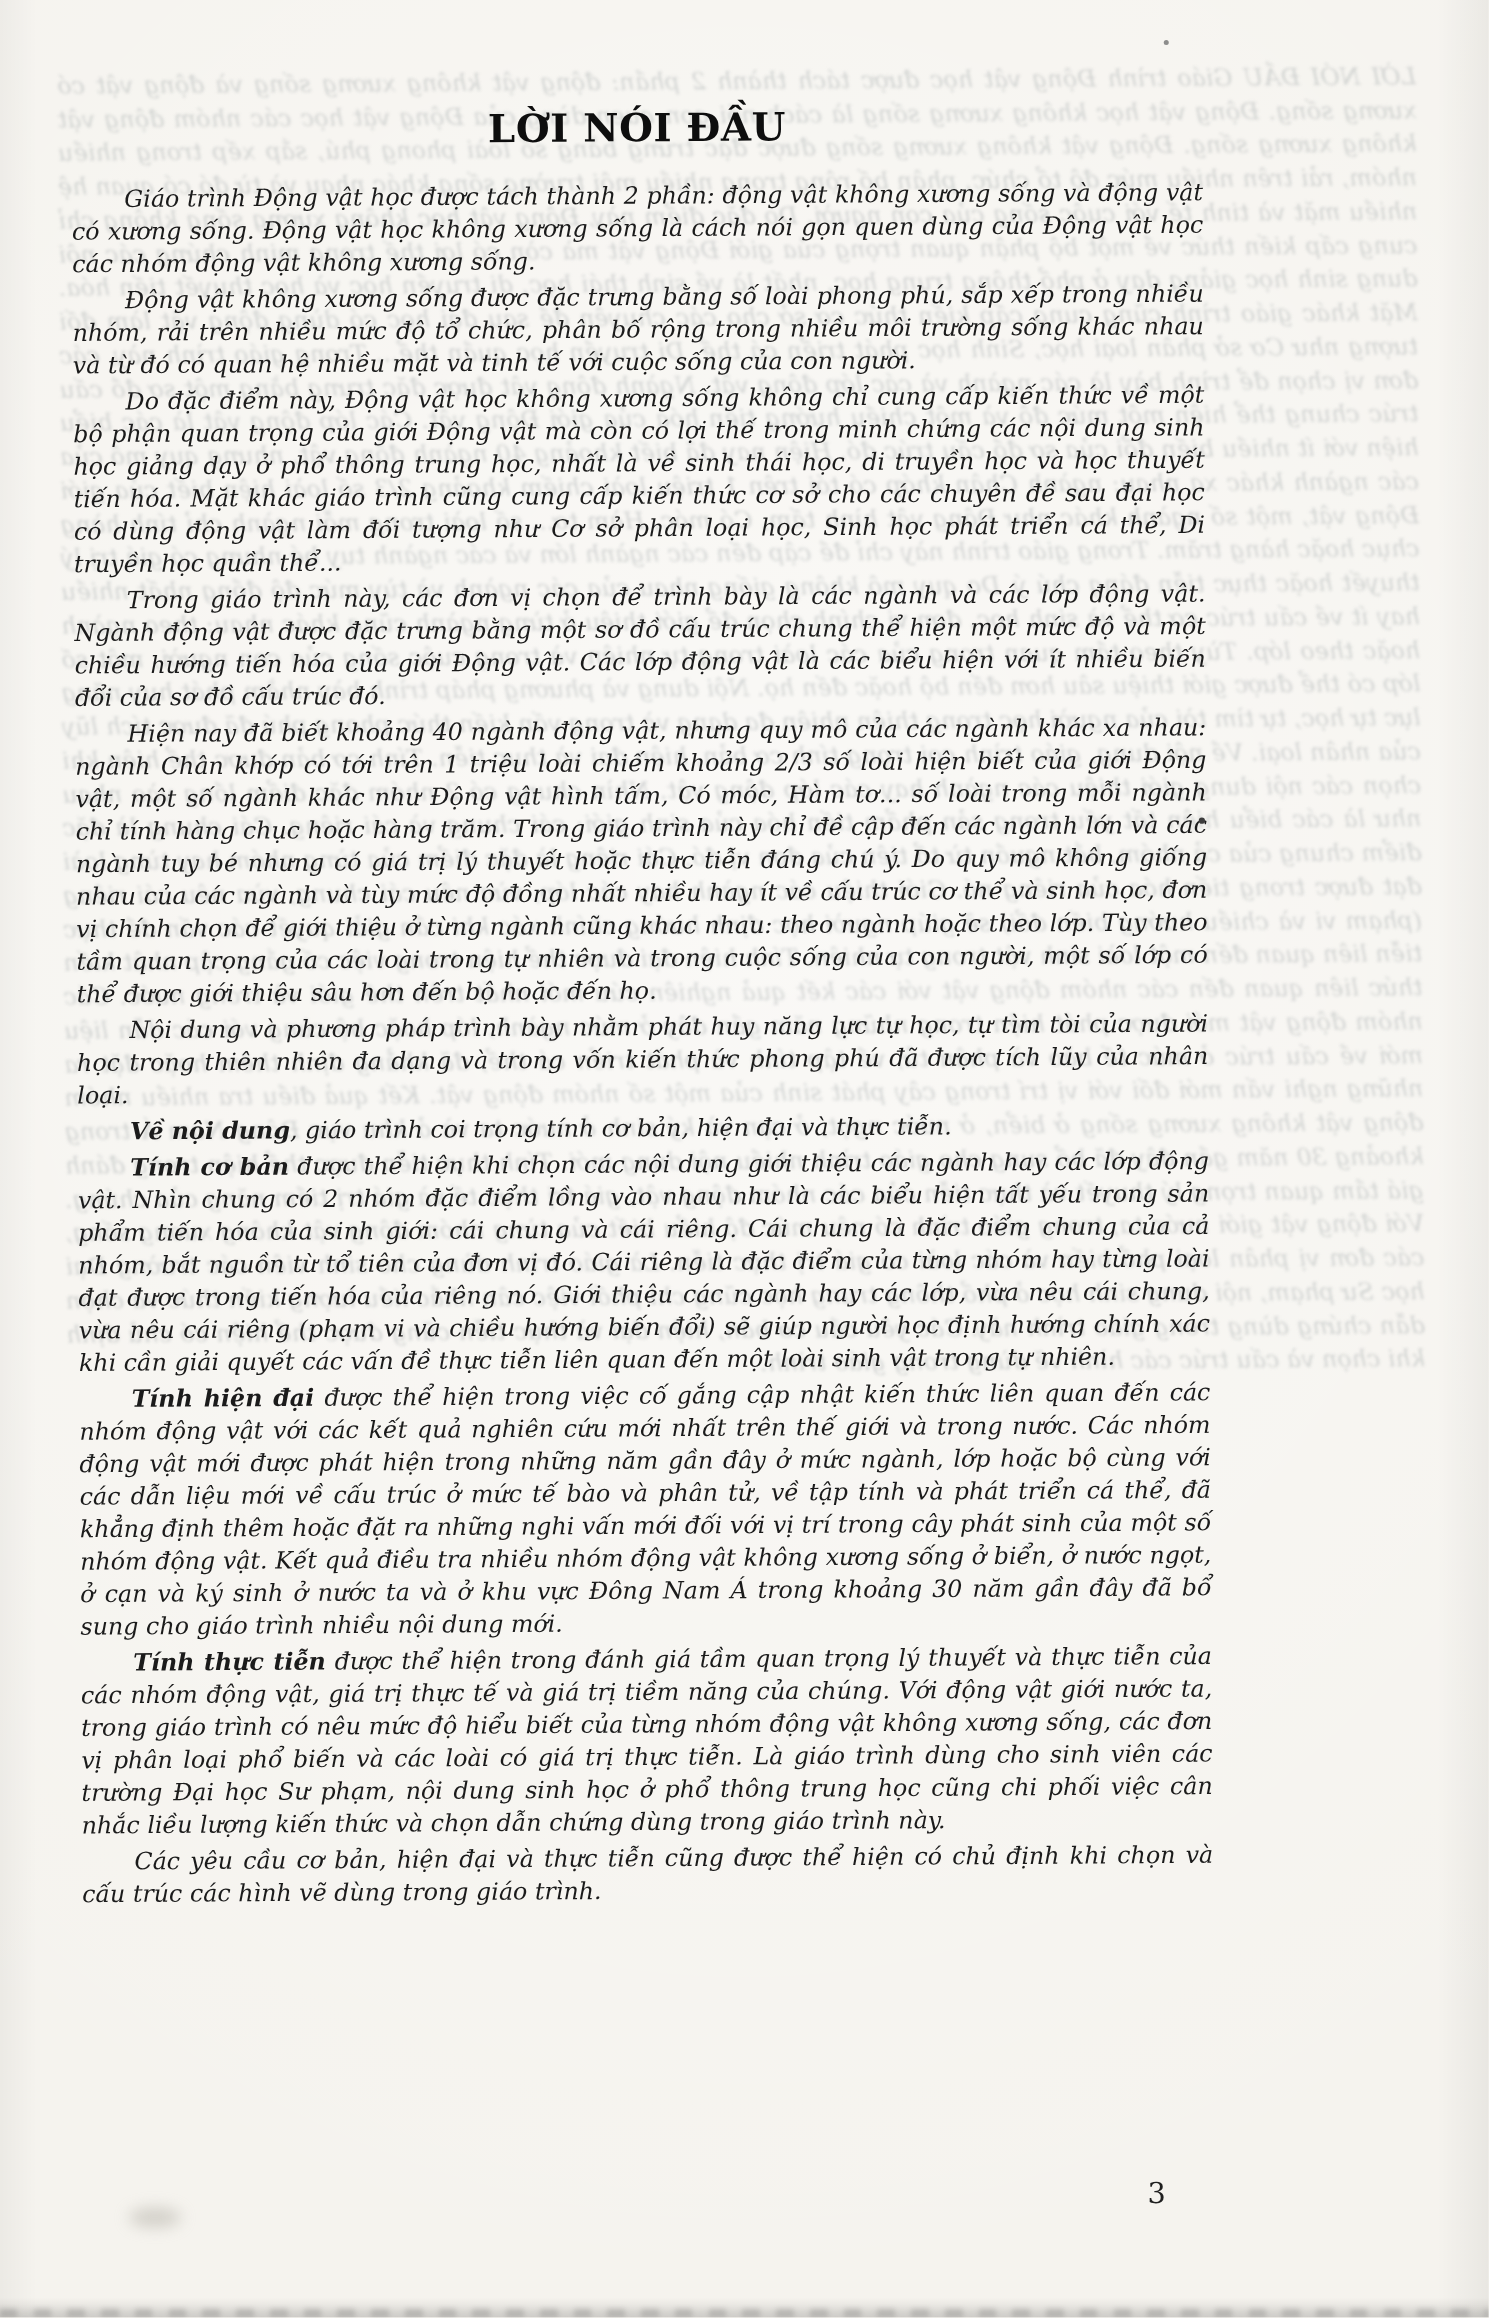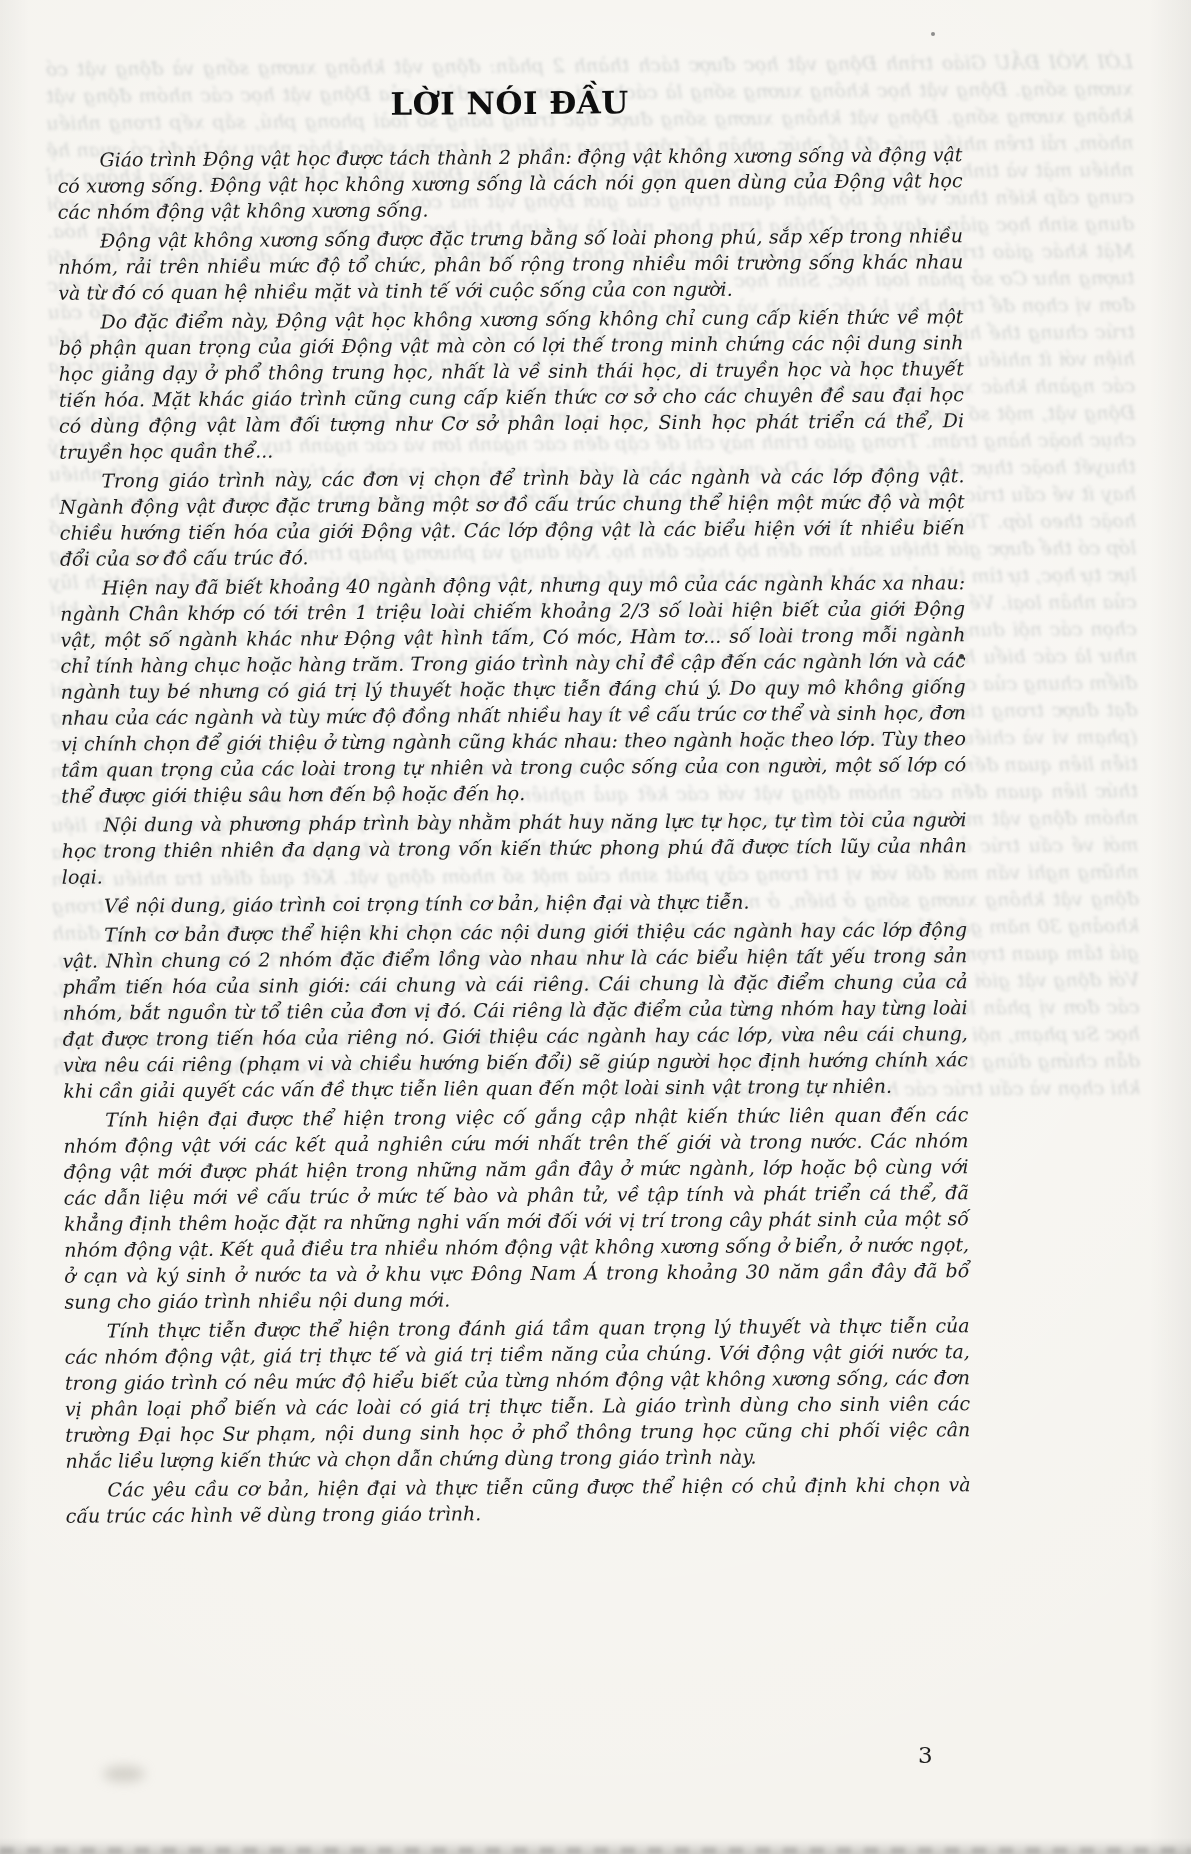--- a/index.html
+++ b/index.html
@@ -46,21 +46,21 @@
     letter-spacing:.5px;
     color:#0e0e0e;
   }
   p.para{
     margin:0 0 3px 0;
     text-indent:42px;
     text-align:justify;
     font:italic 19px/26px "DejaVu Serif", serif;
     color:var(--ink);
   }
-  p.para b{font-weight:400;}
+  p.para b{font-weight:700;}
   .pagenum{
     position:absolute;left:918px;top:1744px;
     font:400 23px/1 "DejaVu Serif", serif;
     font-style:normal;
     color:#1f1f1f;
   }
   .speck-a{position:absolute;left:931px;top:32px;width:4px;height:4px;border-radius:50%;background:#6a6a6a;opacity:.75;}
   .speck-b{position:absolute;left:959px;top:654px;width:5px;height:5px;border-radius:50%;background:#3c3c3c;}
   .smudge{position:absolute;left:103px;top:1766px;width:42px;height:16px;border-radius:50%;background:#b7b4ab;filter:blur(6px);opacity:.55;}
   .scan-edge{

